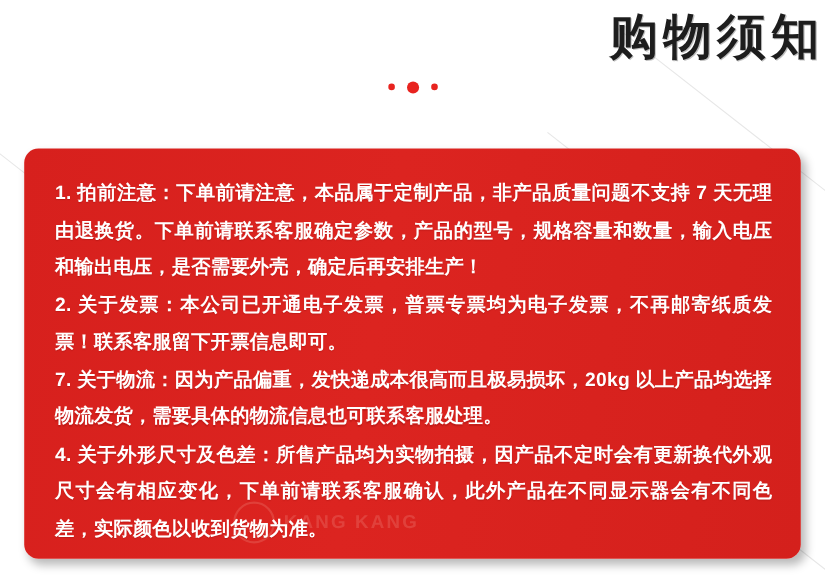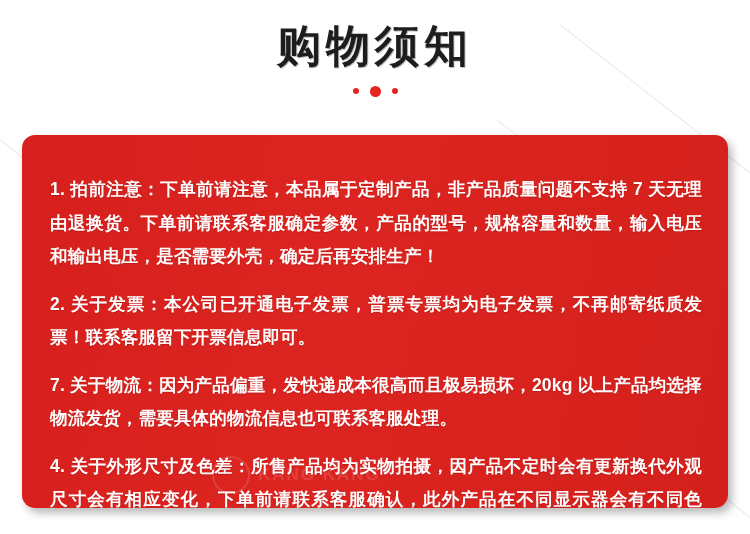--- a/index.html
+++ b/index.html
@@ -36,22 +36,22 @@
   .page {
     position: relative;
     z-index: 1;
     width: 750px;
     height: 534px;
     box-sizing: border-box;
   }
 
   
   .header {
-    padding-top: 20px;
-    text-align: center;
+    padding-top: 8px;
+    text-align: right;
   }
   .page-title {
     font-size: 44px;
     line-height: 52px;
     font-weight: bold;
     color: #1d1d1d;
     letter-spacing: 5px;
     text-shadow: 1px 1px 0 rgba(0,0,0,0.25);
     font-family: "Liberation Sans", "DejaVu Sans", sans-serif;
   }
@@ -119,21 +119,21 @@
     padding: 0;
   }
   .notice-item {
     color: #ffffff;
     font-size: 17.5px;
     line-height: 33.5px;
     font-weight: bold;
     letter-spacing: 0.2px;
     text-align: justify;
     text-justify: inter-character;
-    margin: 14px 0 1px 0;
+    margin: 0 0 1px 0;
     text-shadow: 0 1px 1px rgba(120,0,0,0.25);
   }
 </style>
 </head>
 <body>
 
 <div class="bg-guides">
   <div class="guide g1"></div>
   <div class="guide g2"></div>
   <div class="guide g3"></div>

